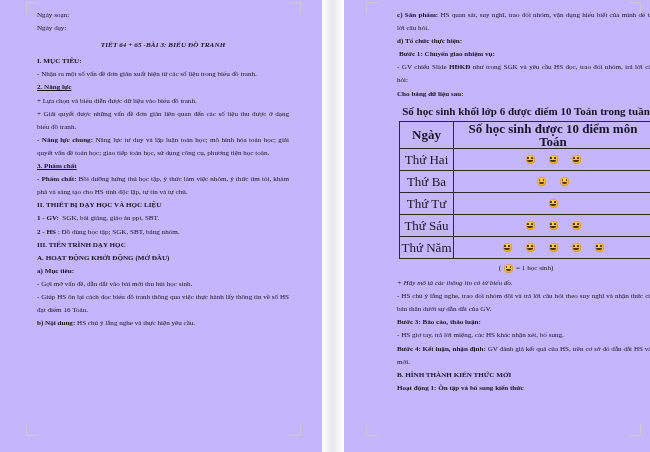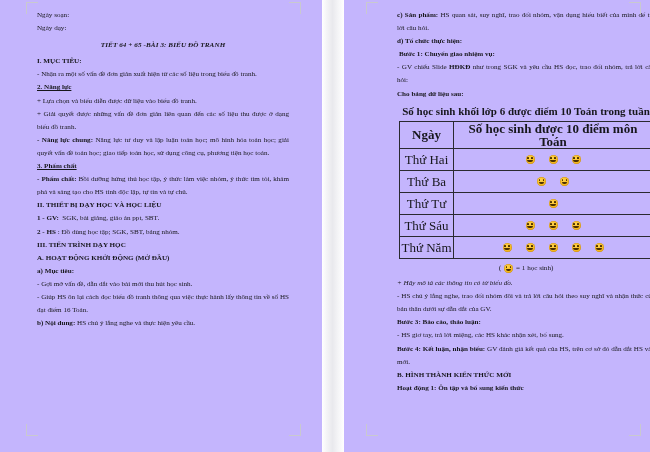--- a/index.html
+++ b/index.html
@@ -359,21 +359,21 @@
         <span>= 1 học sinh)</span>
       </div>
 
       <p class="ln it">+ Hãy mô tả các thông tin có từ biểu đồ.</p>
 
       <p class="ln">- HS chú ý lắng nghe, trao đổi nhóm đôi và trả lời câu hỏi theo suy nghĩ và nhận thức của bản thân dưới sự dẫn dắt của GV.</p>
 
       <p class="ln b">Bước 3: Báo cáo, thảo luận:</p>
       <p class="ln">- HS giơ tay, trả lời miệng, các HS khác nhận xét, bổ sung.</p>
 
-      <p class="ln"><span class="b">Bước 4: Kết luận, nhận biểu:</span> <span>GV đánh giá kết quả của HS, trên cơ sở đó dẫn dắt HS vào mới.</span></p>
+      <p class="ln"><span class="b">Bước 4: Kết luận, nhận định:</span> <span>GV đánh giá kết quả của HS, trên cơ sở đó dẫn dắt HS vào mới.</span></p>
 
       <p class="ln b">B. HÌNH THÀNH KIẾN THỨC MỚI</p>
       <p class="ln b">Hoạt động 1: Ôn tập và bổ sung kiến thức</p>
 
     </div>
   </div>
 
   <div class="page-seam"></div>
 </div>
 

